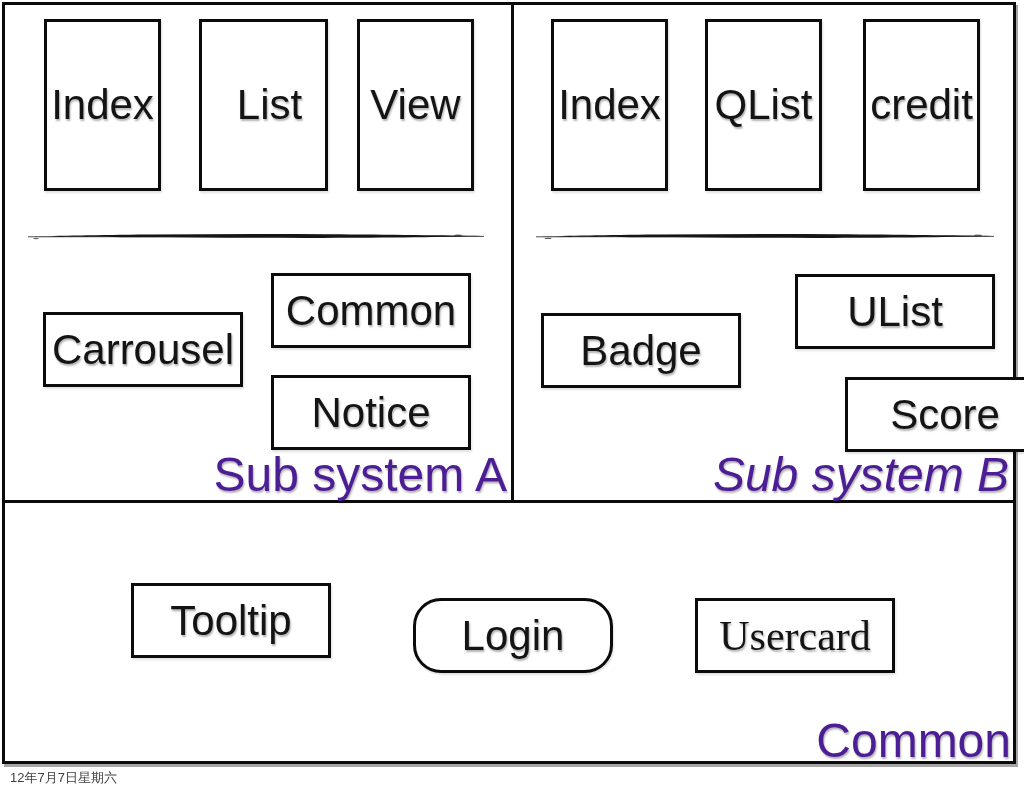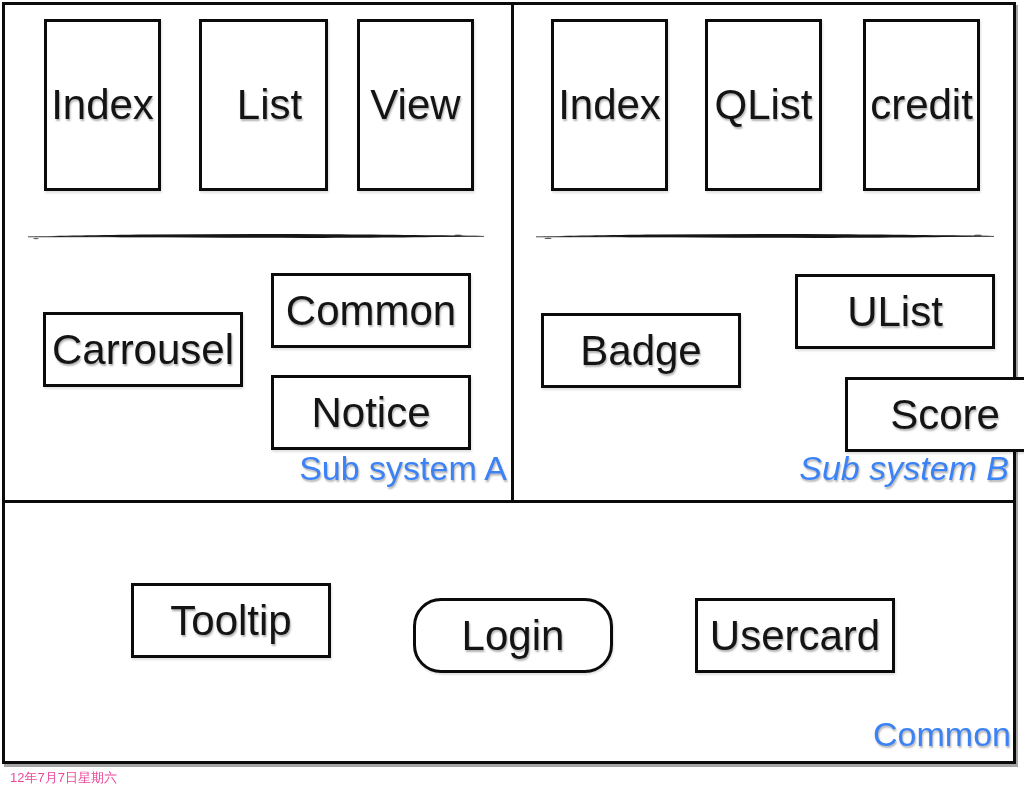--- a/index.html
+++ b/index.html
@@ -42,34 +42,34 @@
     line-height: 1;
     color: #141414;
     text-shadow: 1px 2px 2px rgba(0,0,0,0.30);
     box-shadow: 1px 2px 2px rgba(0,0,0,0.12);
     white-space: nowrap;
   }
   .tall  { width: 111px; height: 166px; top: 14px; }
   .wide  { width: 194px; height: 69px; }
   .section-label {
     position: absolute;
-    font-size: 34px;
+    font-size: 48px;
     line-height: 1;
-    color: #3b82f6;
+    color: #4c1d95;
     text-shadow: 1px 2px 2px rgba(0,0,0,0.30);
     white-space: nowrap;
     text-align: right;
   }
   .brush { position: absolute; height: 12px; }
   .brush svg { display: block; width: 100%; height: 100%; }
   #date-note {
     position: absolute;
     left: 10px; top: 769px;
     font-size: 13px;
-    color: #ec4899;
+    color: #404040;
   }
 </style>
 </head>
 <body>
 
 <div id="stage">
   <div id="slide">
 
     <div class="vdivider"></div>
     <div class="hdivider"></div>
@@ -111,20 +111,20 @@
     </div>
 
     <div class="box wide" style="left:536px; top:308px;">Badge</div>
     <div class="box wide" style="left:790px; top:269px;">UList</div>
     <div class="box wide" style="left:840px; top:372px;">Score</div>
 
     <div class="section-label" style="top:446px; right:4px;font-style:italic;">Sub system B</div>
 
     <div class="box wide" style="left:126px; top:578px;">Tooltip</div>
     <div class="box wide" style="left:408px; top:593px;border-radius:28px;">Login</div>
-    <div class="box wide" style="left:690px; top:593px;">Usercard</div>
+    <div class="box wide" style="left:690px; top:593px;font-family:Liberation Serif, serif;">Usercard</div>
 
     <div class="section-label" style="top:712px; right:2px;">Common</div>
 
   </div>
 
   <div id="date-note">12年7月7日星期六</div>
 </div>
 
 </body></html>

